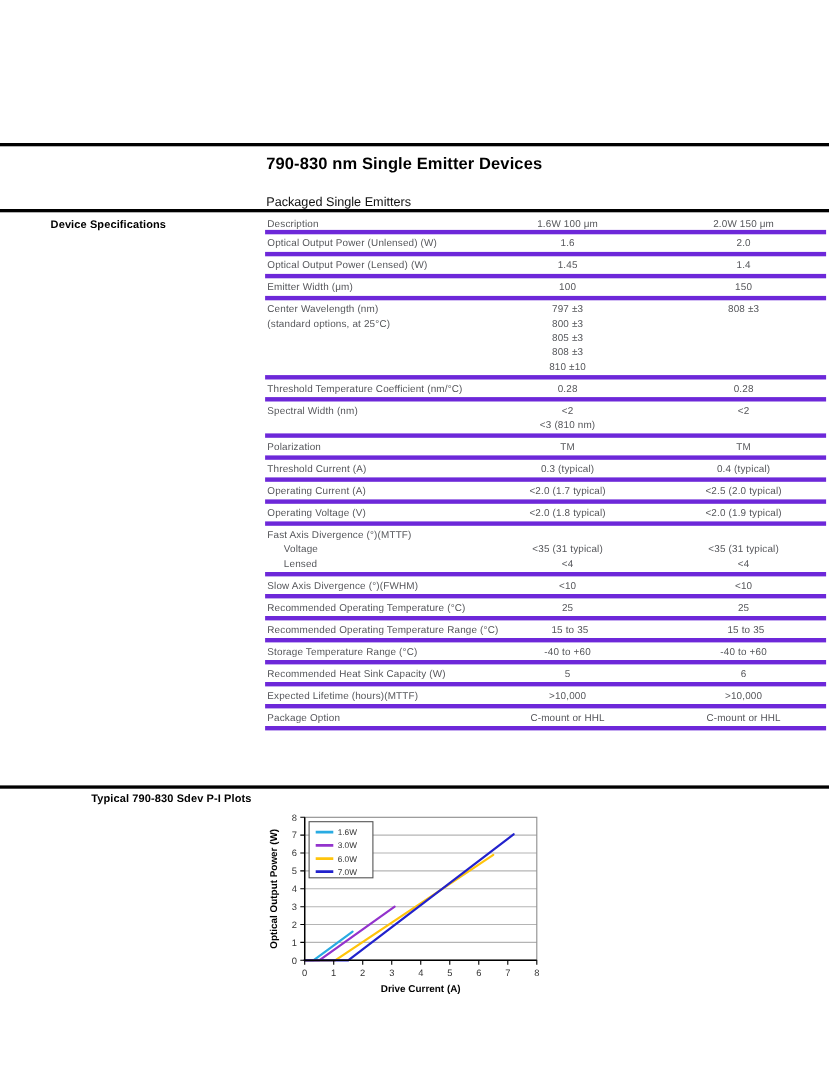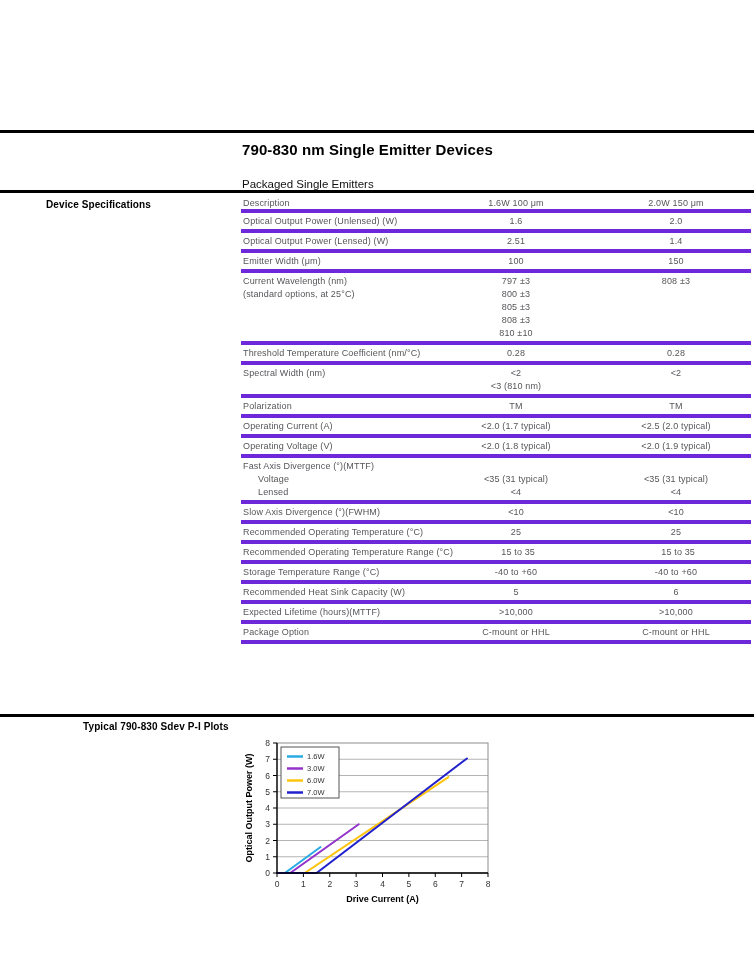--- a/index.html
+++ b/index.html
@@ -58,40 +58,40 @@
           </div>
           <div class="cell val col2">
             <div class="ln">2.0</div>
           </div>
         </div>
         <div class="trow">
           <div class="cell desc">
             <div class="ln">Optical Output Power (Lensed) (W)</div>
           </div>
           <div class="cell val">
-            <div class="ln">2.51</div>
+            <div class="ln">1.45</div>
           </div>
           <div class="cell val col2">
             <div class="ln">1.4</div>
           </div>
         </div>
         <div class="trow">
           <div class="cell desc">
             <div class="ln">Emitter Width (μm)</div>
           </div>
           <div class="cell val">
             <div class="ln">100</div>
           </div>
           <div class="cell val col2">
             <div class="ln">150</div>
           </div>
         </div>
         <div class="trow">
           <div class="cell desc">
-            <div class="ln">Current Wavelength (nm)</div>
+            <div class="ln">Center Wavelength (nm)</div>
             <div class="ln">(standard options, at 25°C)</div>
           </div>
           <div class="cell val">
             <div class="ln">797 ±3</div>
             <div class="ln">800 ±3</div>
             <div class="ln">805 ±3</div>
             <div class="ln">808 ±3</div>
             <div class="ln">810 ±10</div>
           </div>
           <div class="cell val col2">
@@ -123,20 +123,31 @@
         </div>
         <div class="trow">
           <div class="cell desc">
             <div class="ln">Polarization</div>
           </div>
           <div class="cell val">
             <div class="ln">TM</div>
           </div>
           <div class="cell val col2">
             <div class="ln">TM</div>
+          </div>
+        </div>
+        <div class="trow">
+          <div class="cell desc">
+            <div class="ln">Threshold Current (A)</div>
+          </div>
+          <div class="cell val">
+            <div class="ln">0.3 (typical)</div>
+          </div>
+          <div class="cell val col2">
+            <div class="ln">0.4 (typical)</div>
           </div>
         </div>
         <div class="trow">
           <div class="cell desc">
             <div class="ln">Operating Current (A)</div>
           </div>
           <div class="cell val">
             <div class="ln">&lt;2.0 (1.7 typical)</div>
           </div>
           <div class="cell val col2">

